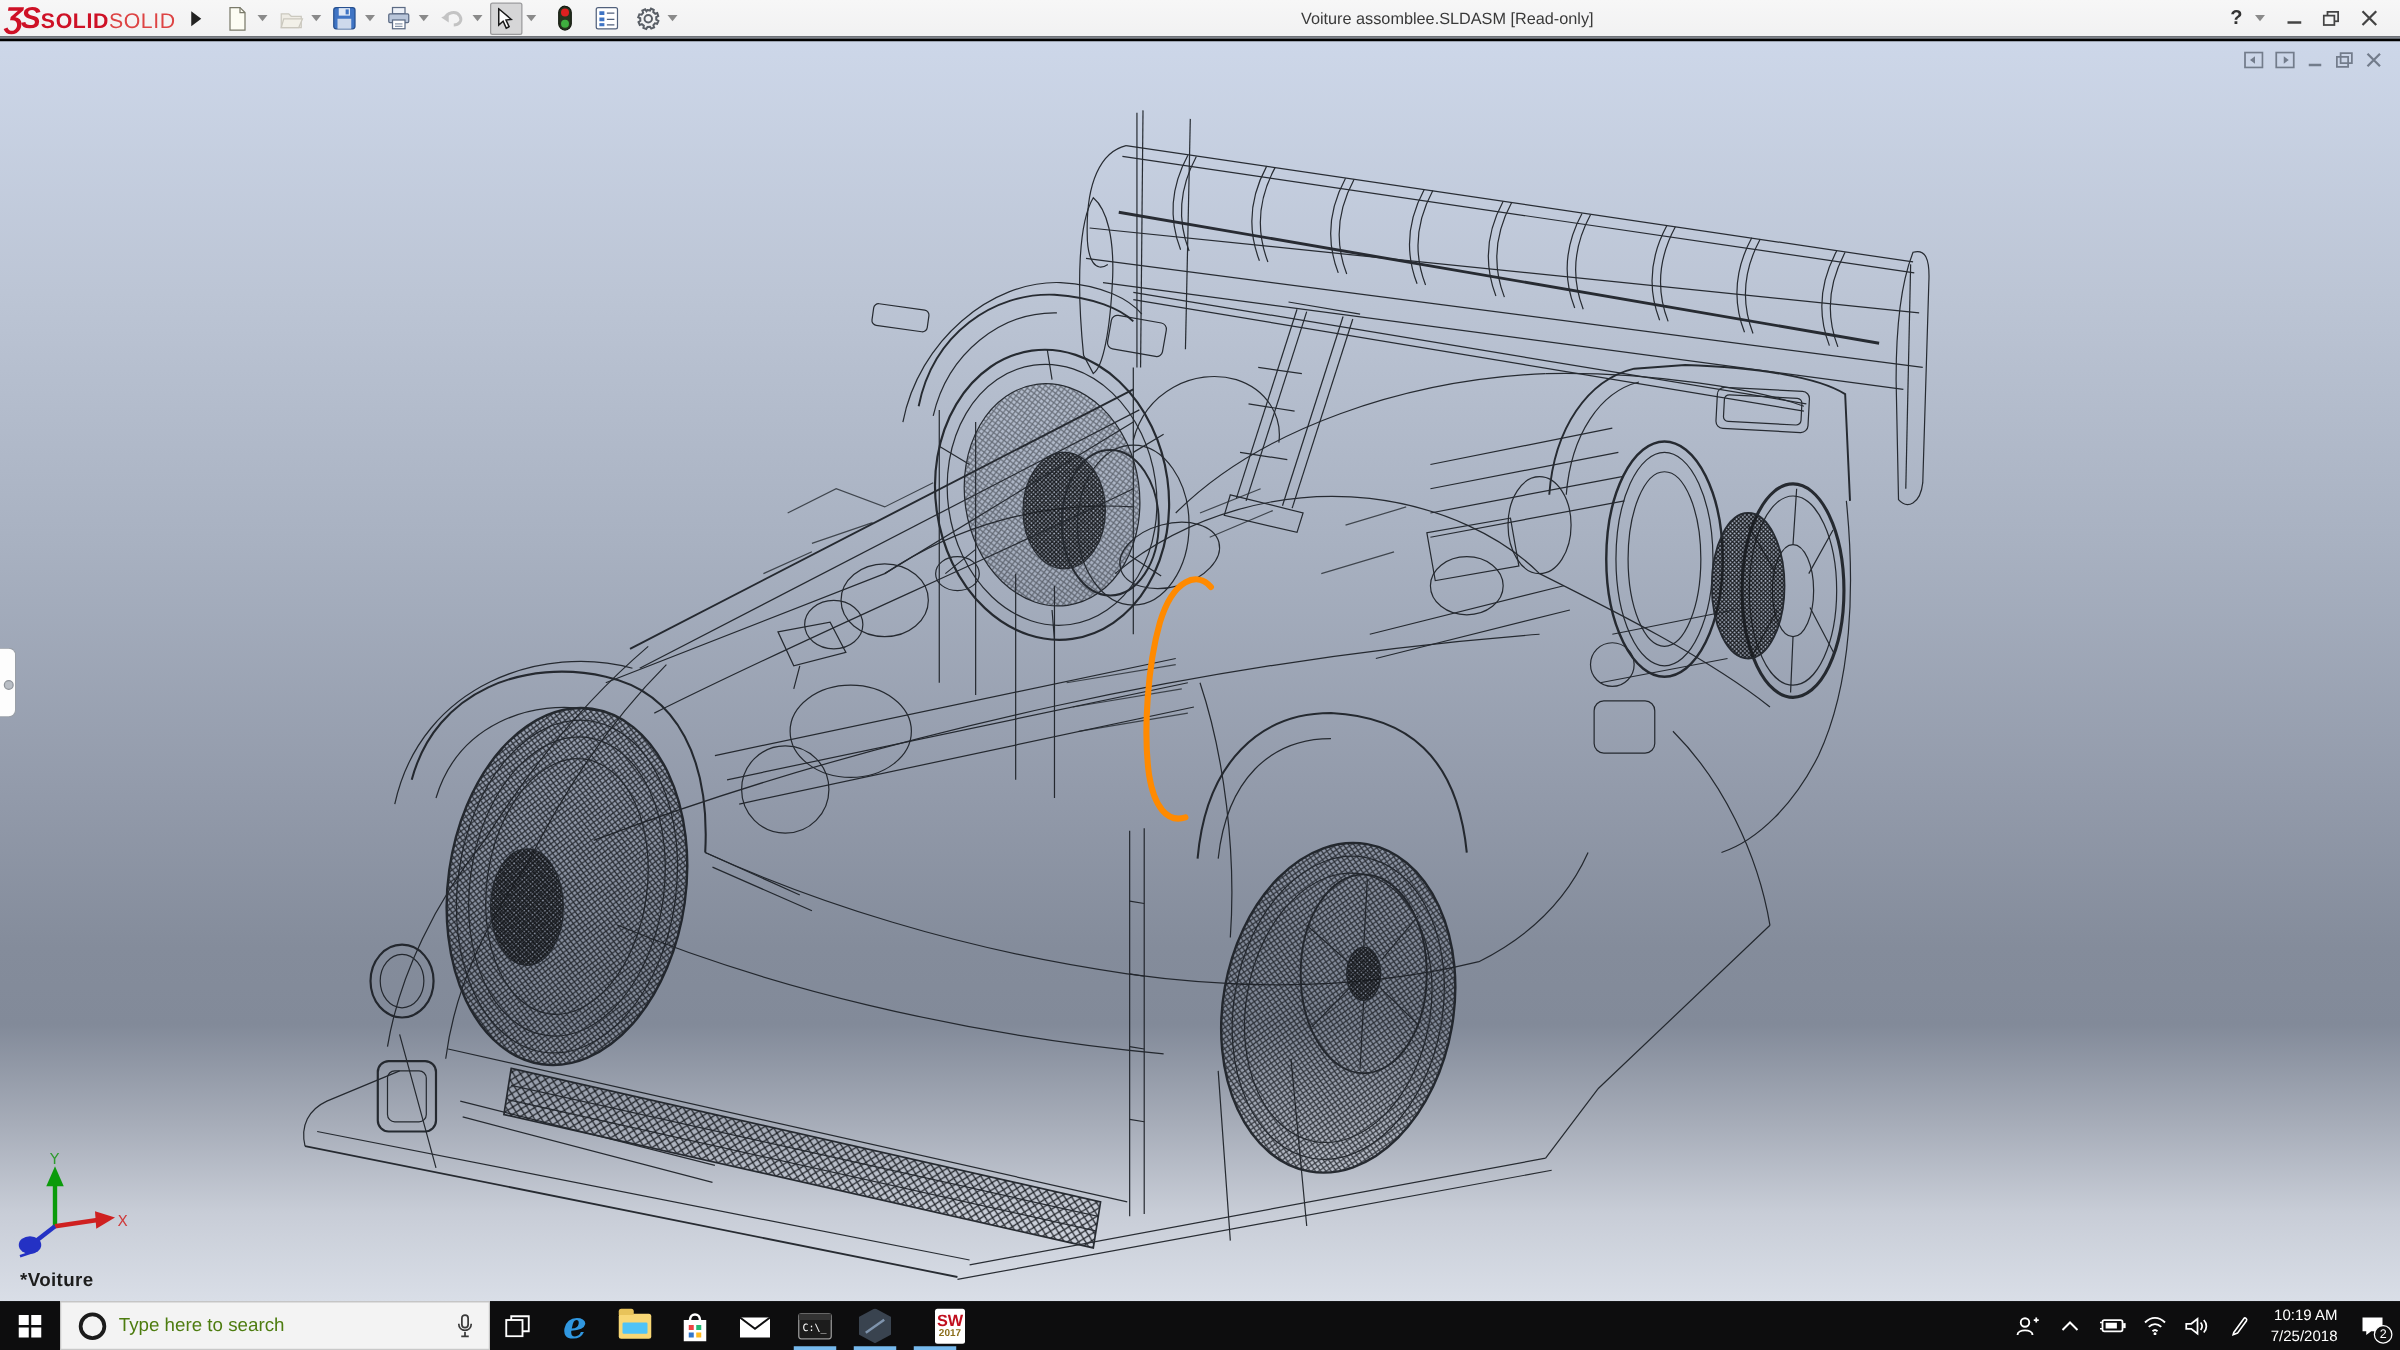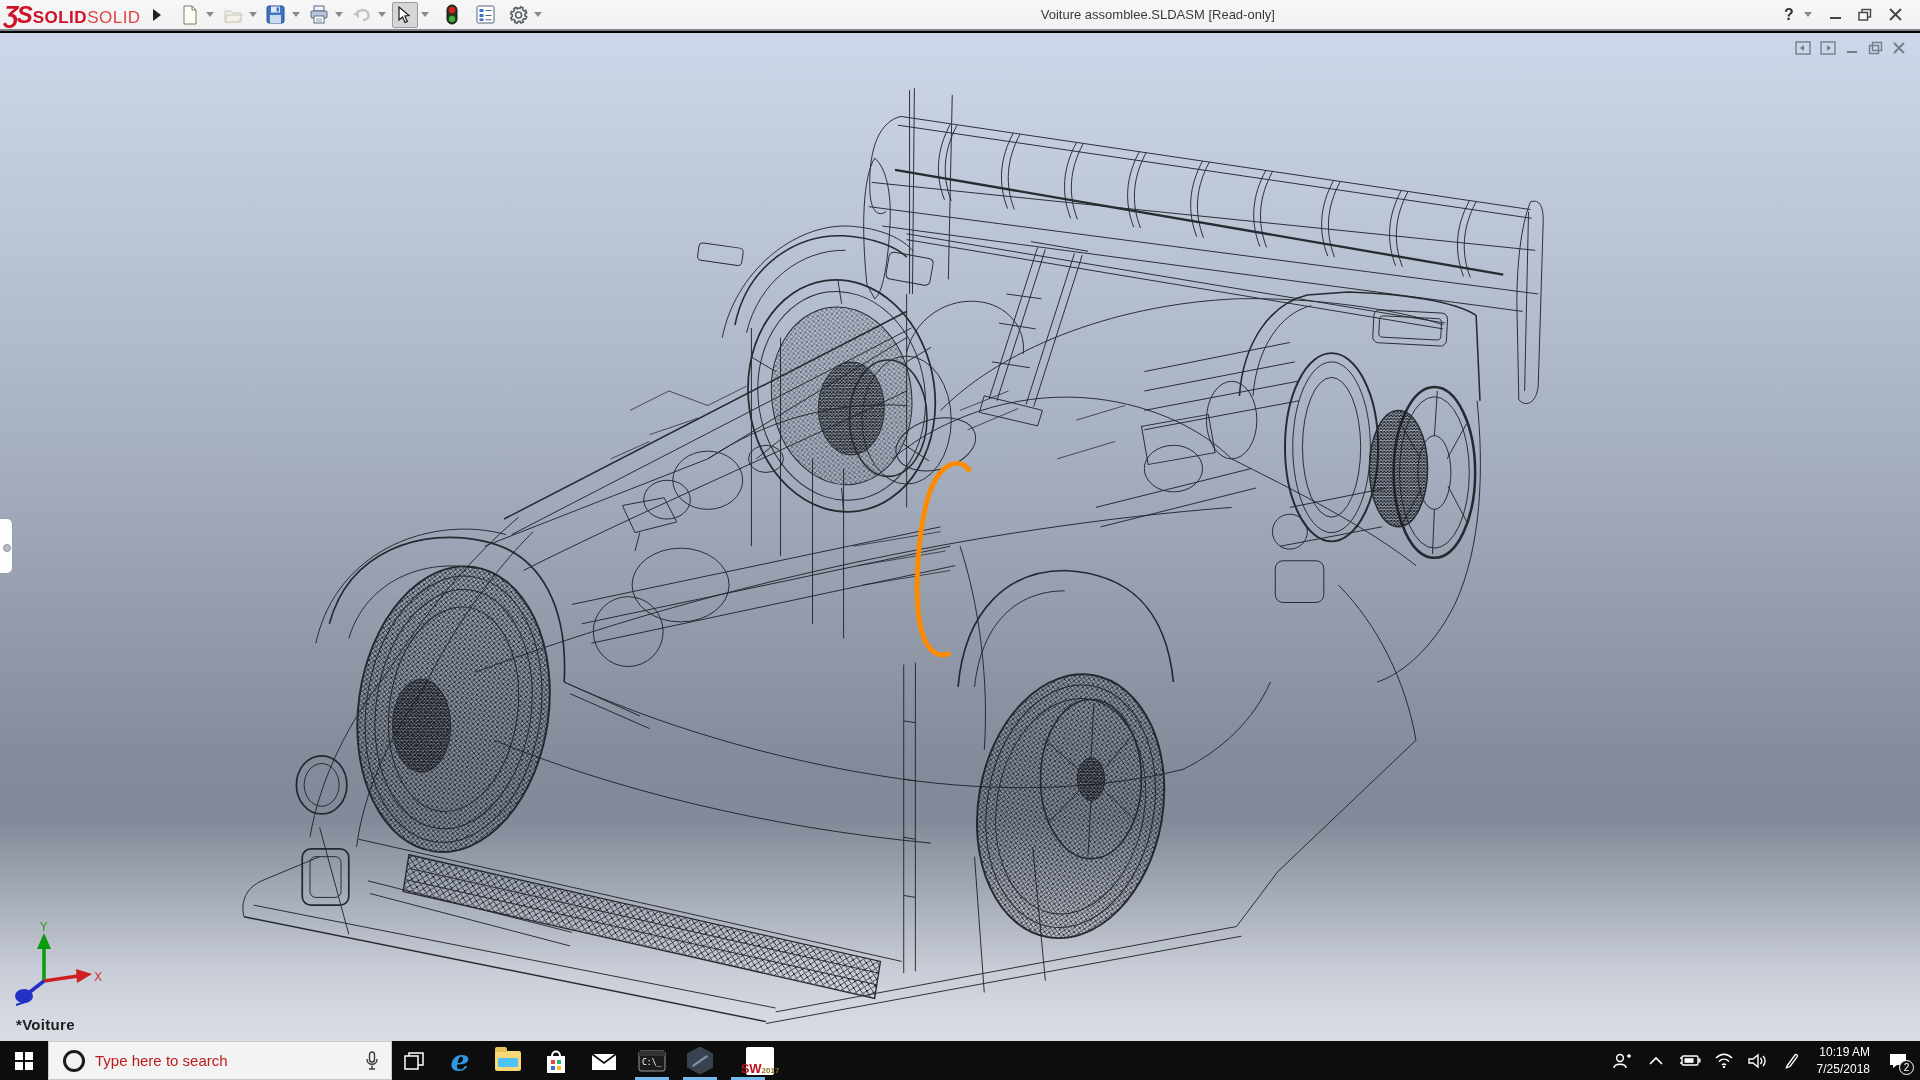--- a/index.html
+++ b/index.html
@@ -48,33 +48,33 @@
   .triad{position:absolute;left:6px;bottom:26px;}
 
   
   .taskbar{position:absolute;left:0;top:1041px;width:1920px;height:39px;background:#0d0d0e;
     display:flex;align-items:stretch;z-index:40;}
   .tb-start{width:48px;display:flex;align-items:center;justify-content:center;cursor:pointer;}
   .win-logo{display:grid;grid-template-columns:8px 8px;grid-template-rows:8px 8px;gap:2px;}
   .win-logo span{background:#fff;}
   .searchbox{width:344px;background:#f3f3f3;display:flex;align-items:center;cursor:text;border:1px solid #c8c8c8;}
   .cortana-ring{width:22px;height:22px;border:3px solid #1b1b1b;border-radius:50%;margin:0 10px 0 14px;}
-  .search-text{font-size:15px;color:#b91c1c;flex:1;}
+  .search-text{font-size:15px;color:#4d7c0f;flex:1;}
   .mic{margin-right:12px;}
   .taskview{width:44px;display:flex;align-items:center;justify-content:center;cursor:pointer;}
   .app-btn{width:48px;display:flex;align-items:center;justify-content:center;cursor:pointer;position:relative;}
   .app-btn.running::after{content:"";position:absolute;left:7px;right:7px;bottom:0;height:3px;background:#76b9ed;}
   .edge-e{font-size:30px;font-weight:bold;color:#3097e0;line-height:1;font-family:"DejaVu Serif",serif;font-style:italic;}
   .folder{width:26px;height:20px;background:#f8d775;border-radius:2px;position:relative;}
   .folder::before{content:"";position:absolute;left:0;top:-4px;width:12px;height:5px;background:#e8c35a;border-radius:2px 2px 0 0;}
   .folder::after{content:"";position:absolute;left:3px;top:7px;right:3px;height:9px;background:#4fc3f7;border-radius:1px;}
   .hexagon{width:26px;height:28px;background:#39434f;clip-path:polygon(50% 0,100% 25%,100% 75%,50% 100%,0 75%,0 25%);position:relative;}
   .hexagon::after{content:"";position:absolute;left:4px;top:13px;width:18px;height:2px;background:#7f94ad;transform:rotate(-35deg);}
-  .sw-icon{width:28px;height:28px;background:#fff;border-radius:2px;display:flex;flex-direction:row;
-    align-items:flex-end;justify-content:center;line-height:1;margin-left:24px;}
+  .sw-icon{width:28px;height:28px;background:#fff;border-radius:2px;display:flex;flex-direction:column;
+    align-items:center;justify-content:center;line-height:1;margin-left:24px;}
   .sw-icon .sw{font-size:13px;font-weight:bold;color:#c00f1e;}
   .sw-icon .yr{font-size:8px;font-weight:bold;color:#8a6d1a;}
   .tray{margin-left:auto;display:flex;}
   .tray-ico{width:34px;display:flex;align-items:center;justify-content:center;cursor:pointer;height:100%;}
   .clock{display:flex;flex-direction:column;align-items:flex-end;justify-content:center;
     color:#fff;font-size:12px;line-height:1.35;margin:0 6px 0 8px;cursor:default;text-align:right;}
   .action-center{position:relative;width:44px;display:flex;align-items:center;justify-content:center;cursor:pointer;}
   .ac-badge{position:absolute;right:6px;bottom:5px;width:15px;height:15px;border-radius:50%;background:#111;
     border:1.5px solid #fff;color:#fff;font-size:10px;display:flex;align-items:center;justify-content:center;}
 </style>

